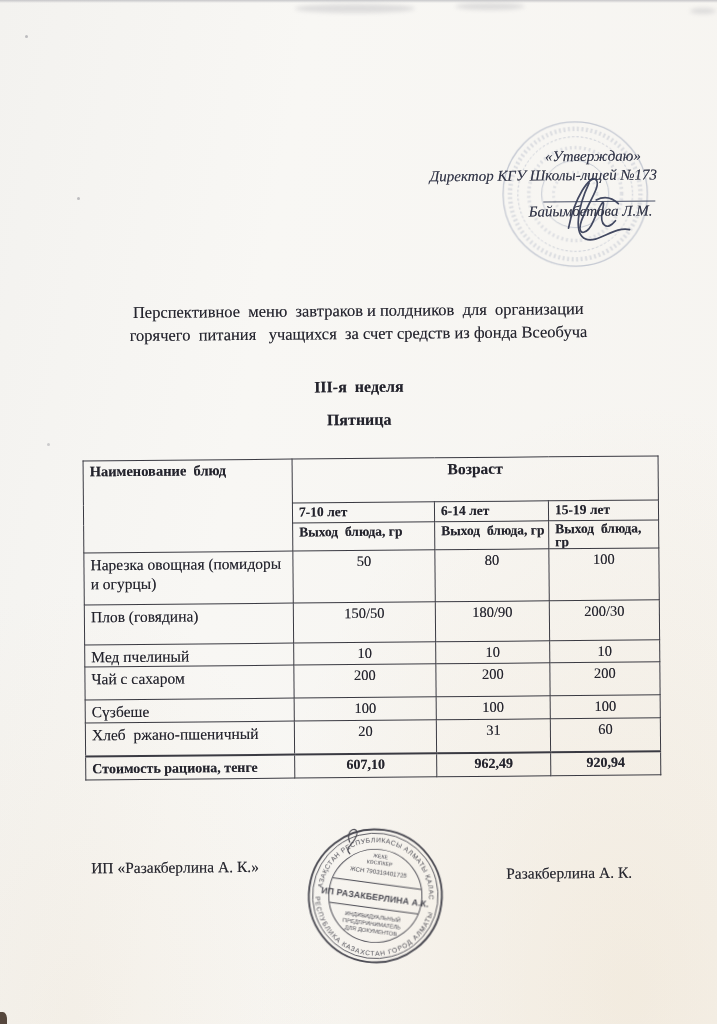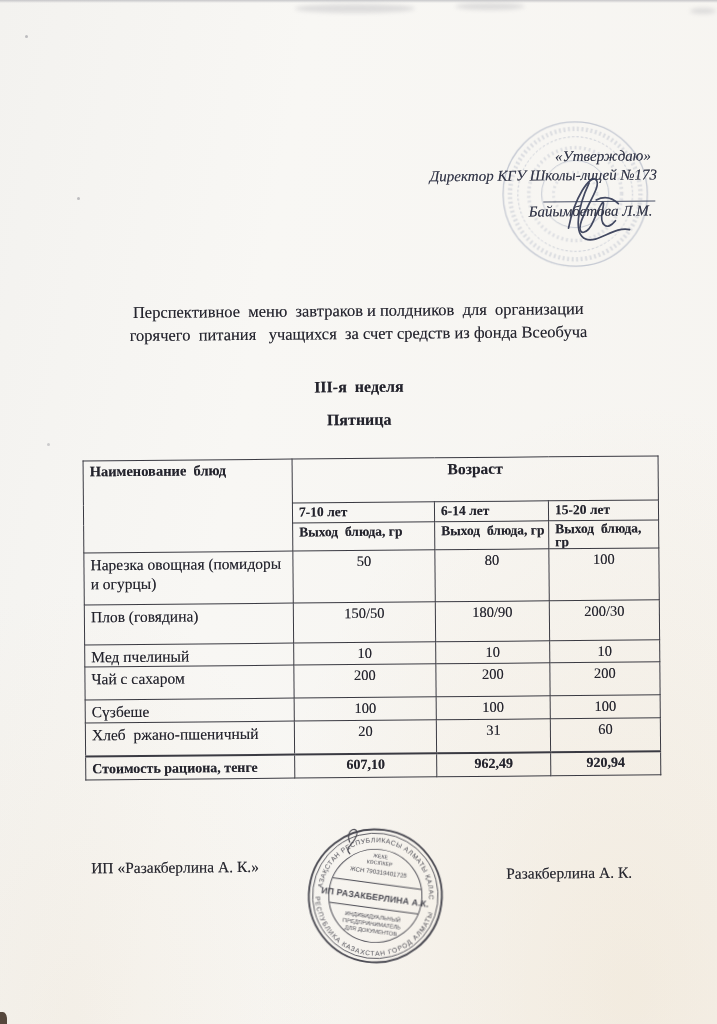--- a/index.html
+++ b/index.html
@@ -89,21 +89,21 @@
       <g fill="none" stroke="#939db4" opacity="0.5">
         <circle cx="85" cy="85" r="73" stroke-width="1.3"></circle>
         <circle cx="85" cy="85" r="58" stroke-width="0.9" stroke-dasharray="2.5 2"></circle>
         <circle cx="85" cy="85" r="34" stroke-width="1"></circle>
         <circle cx="85" cy="85" r="66" stroke-width="4.5" stroke-dasharray="2 2.6" opacity="0.55"></circle>
         <circle cx="85" cy="85" r="47" stroke-width="3.6" stroke-dasharray="2 2.8" opacity="0.5"></circle>
         <circle cx="85" cy="85" r="22" stroke-width="3" stroke-dasharray="2 3" opacity="0.45"></circle>
       </g>
     </svg>
 
-    <div class="approve-line txt" style="top:150px;right:63px;">«Утверждаю»</div>
+    <div class="approve-line txt" style="top:150px;right:73px;">«Утверждаю»</div>
     <div class="approve-line txt" style="top:169px;right:57px;">Директор КГУ Школы-лицей №173</div>
 
     <svg class="sig-svg" width="130" height="80" viewBox="0 0 130 80">
       <g fill="none" stroke="#333a55" stroke-width="1.7" stroke-linecap="round" opacity="0.92">
         <path d="M 36,62 C 42,32 58,8 64,14 C 70,20 52,42 48,58 C 45,70 55,69 61,55 C 67,41 74,27 70,45 C 67,59 74,66 83,55"></path>
         <path d="M 57,17 C 45,42 41,68 53,73 C 65,78 82,60 97,64"></path>
         <path d="M 64,34 C 72,30 80,32 86,38"></path>
       </g>
     </svg>
     <div class="sig-underline"></div>
@@ -125,21 +125,21 @@
             <col style="width:110px">
           </colgroup>
         <tbody>
           <tr class="h-age">
             <td class="name-h" rowspan="3">Наименование  блюд</td>
             <td class="age-h" colspan="3">Возраст</td>
           </tr>
           <tr class="h-group">
             <td>7-10 лет</td>
             <td>6-14 лет</td>
-            <td>15-20 лет</td>
+            <td>15-19 лет</td>
           </tr>
           <tr class="h-out">
             <td class="nw">Выход  блюда, гр</td>
             <td class="nw">Выход  блюда, гр</td>
             <td class="wr">Выход  блюда, гр</td>
           </tr>
 
           <tr class="r1">
             <td class="dish">Нарезка овощная (помидоры и огурцы)</td>
             <td class="val">50</td>

